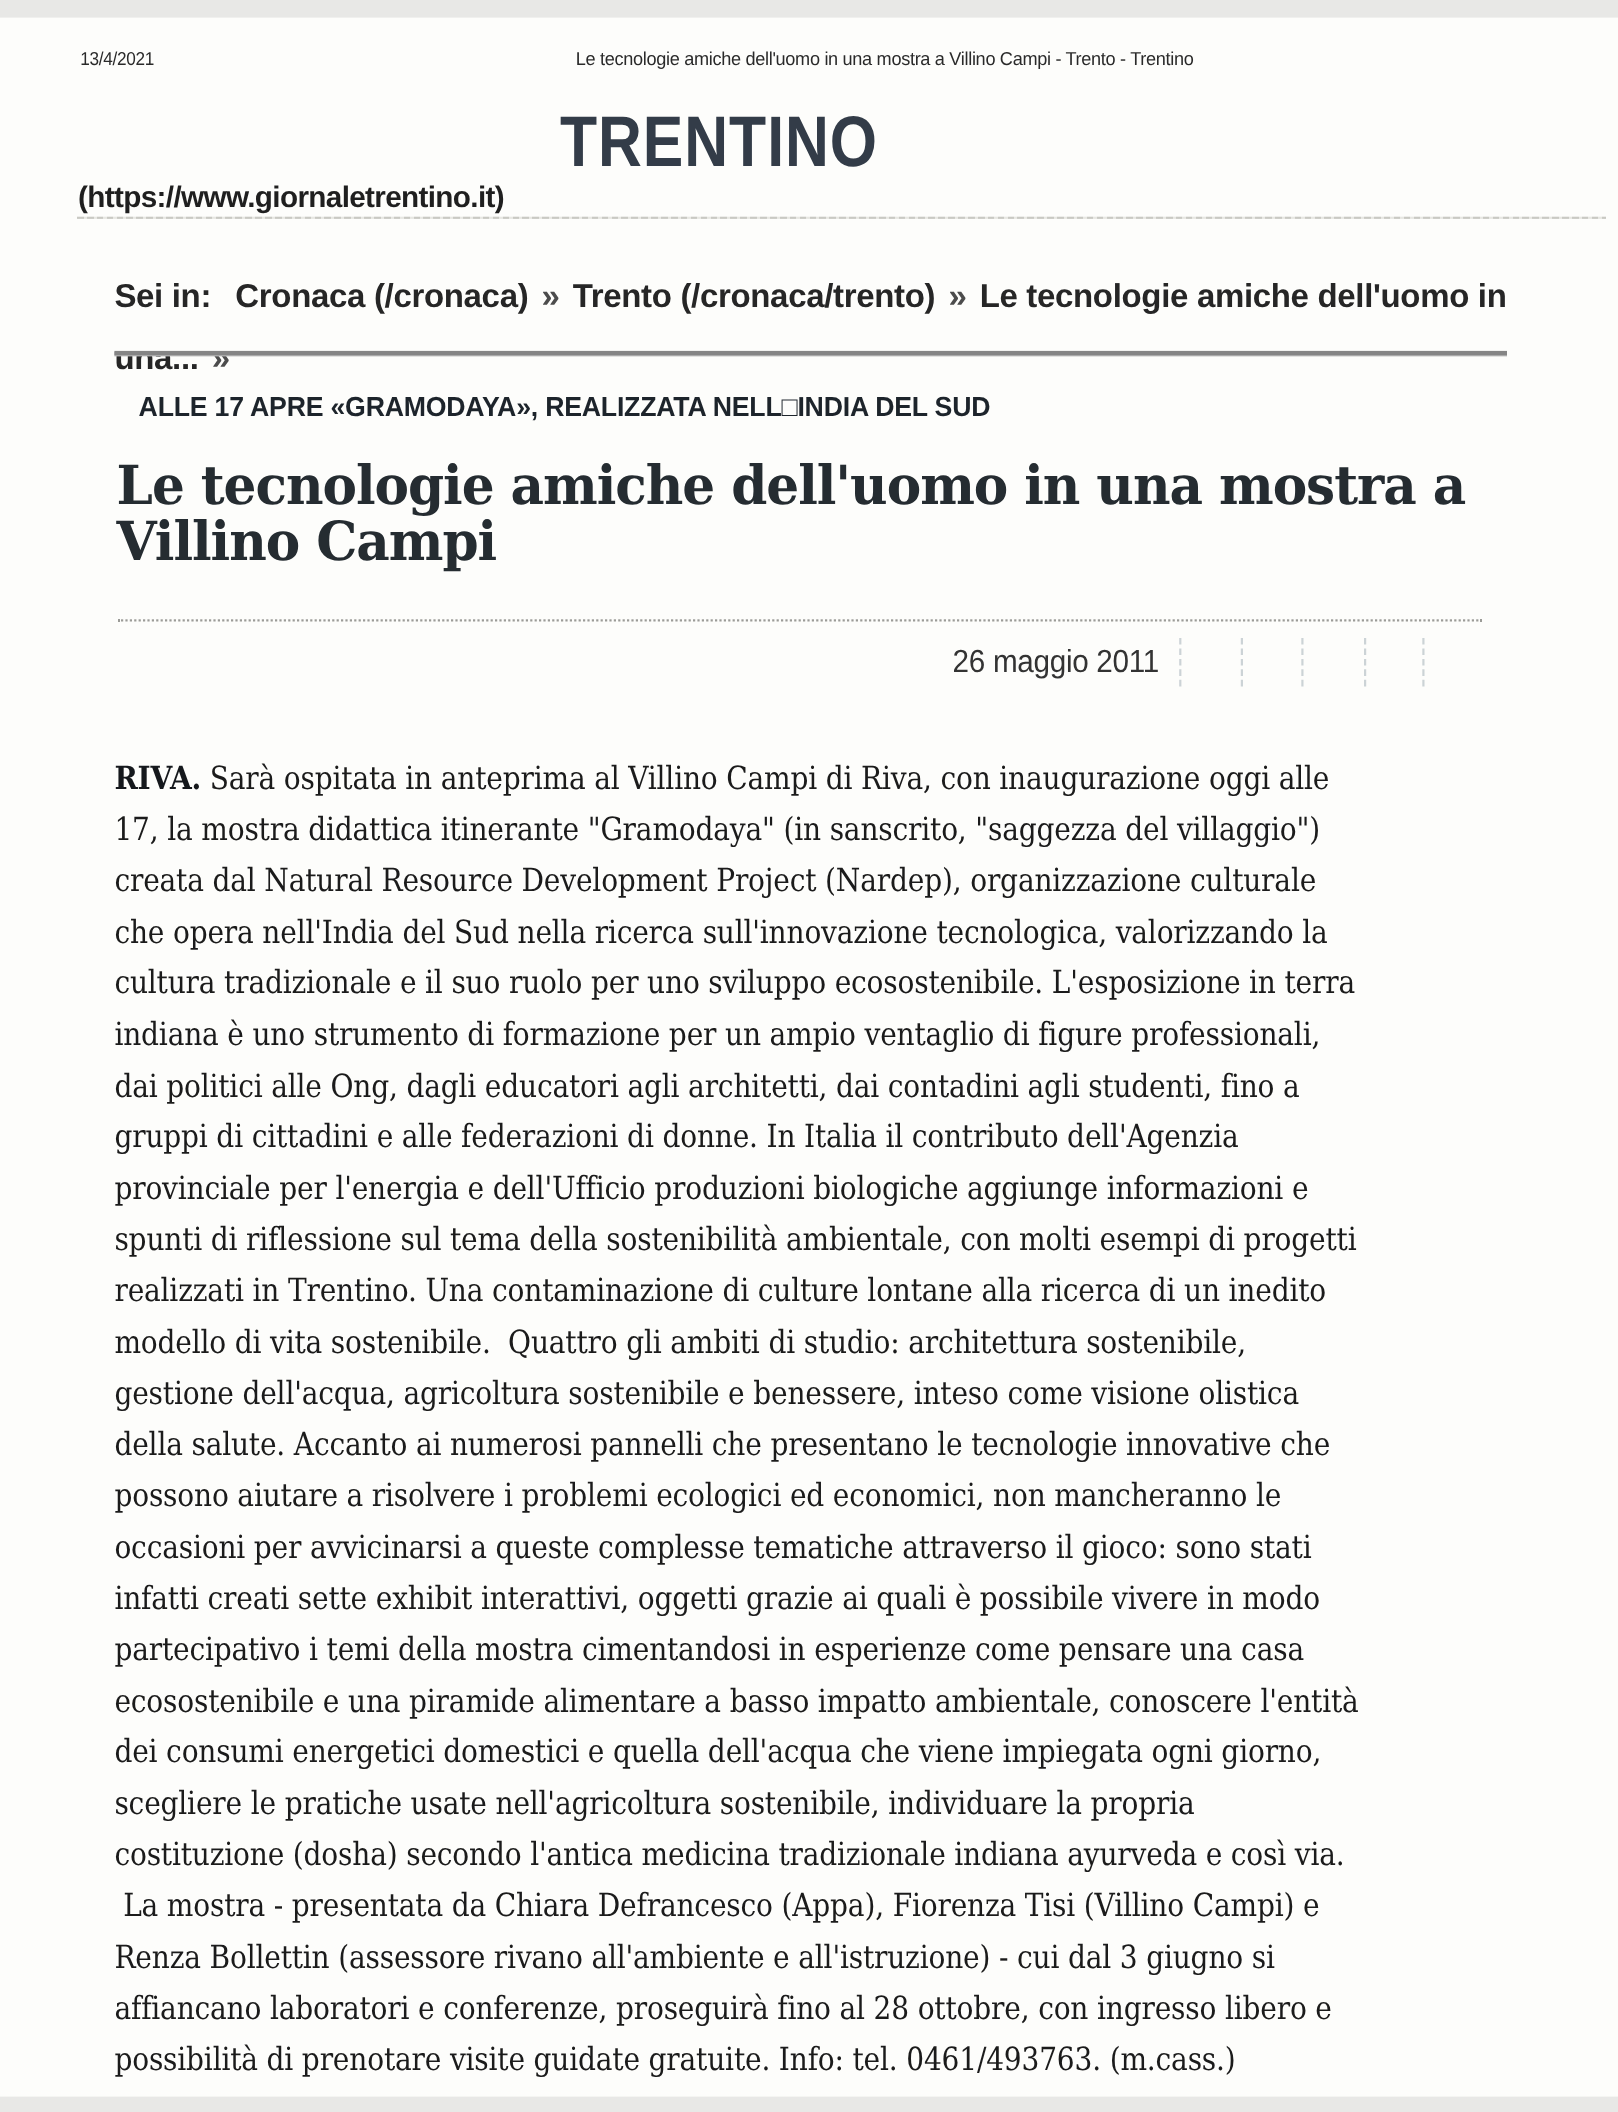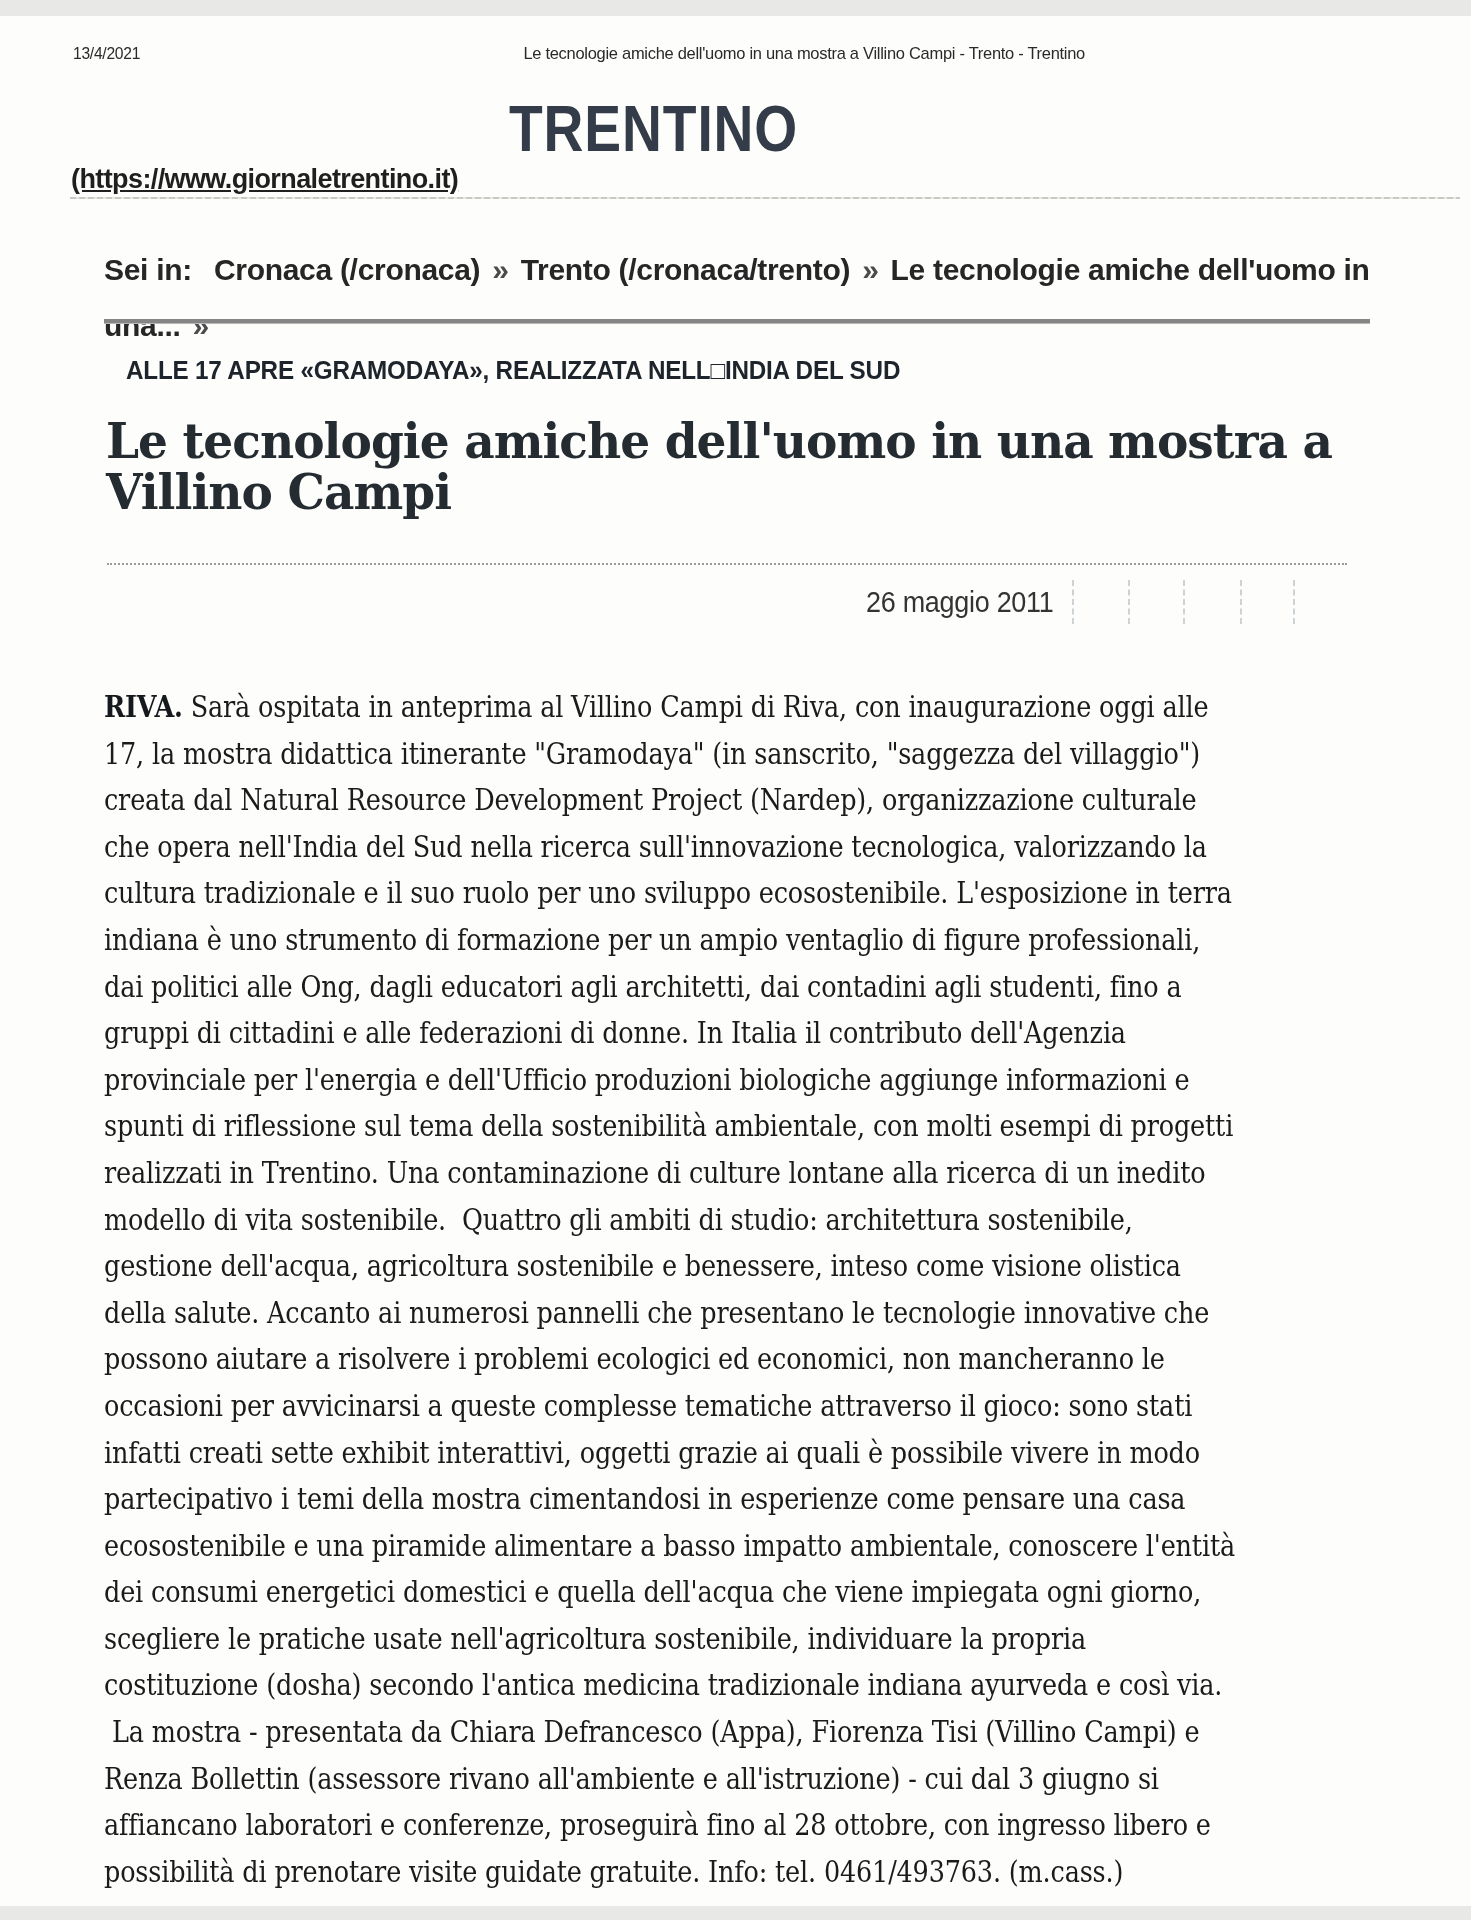--- a/index.html
+++ b/index.html
@@ -25,21 +25,21 @@
   }
   
   .logo{
     position:absolute;left:509px;top:80px;
     font-size:65px;font-weight:bold;color:#333c48;
     letter-spacing:1px;line-height:1;
     transform:scaleX(.85);transform-origin:left top;
   }
   .site-url{
     position:absolute;left:71px;top:148px;
-    font-size:27px;font-weight:bold;color:#1f1f1f;letter-spacing:-0.6px;text-decoration:underline;
+    font-size:27px;font-weight:bold;color:#1f1f1f;letter-spacing:-0.6px;
   }
   .url-rule{
     position:absolute;left:70px;top:181px;width:1390px;height:2px;
     background:repeating-linear-gradient(90deg,#c9c9c3 0 6px,#e7e7e2 6px 9px);
   }
   
   .breadcrumb{
     position:absolute;left:104px;top:226px;width:1285px;
     font-size:30px;font-weight:bold;color:#262626;line-height:56px;
     letter-spacing:-0.3px;

